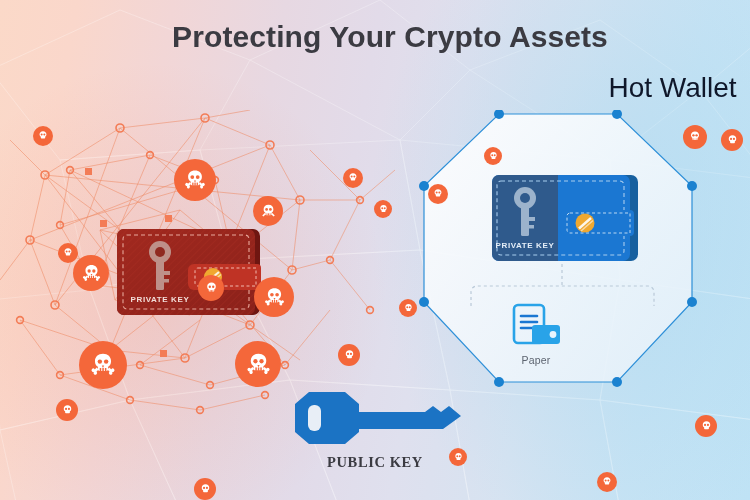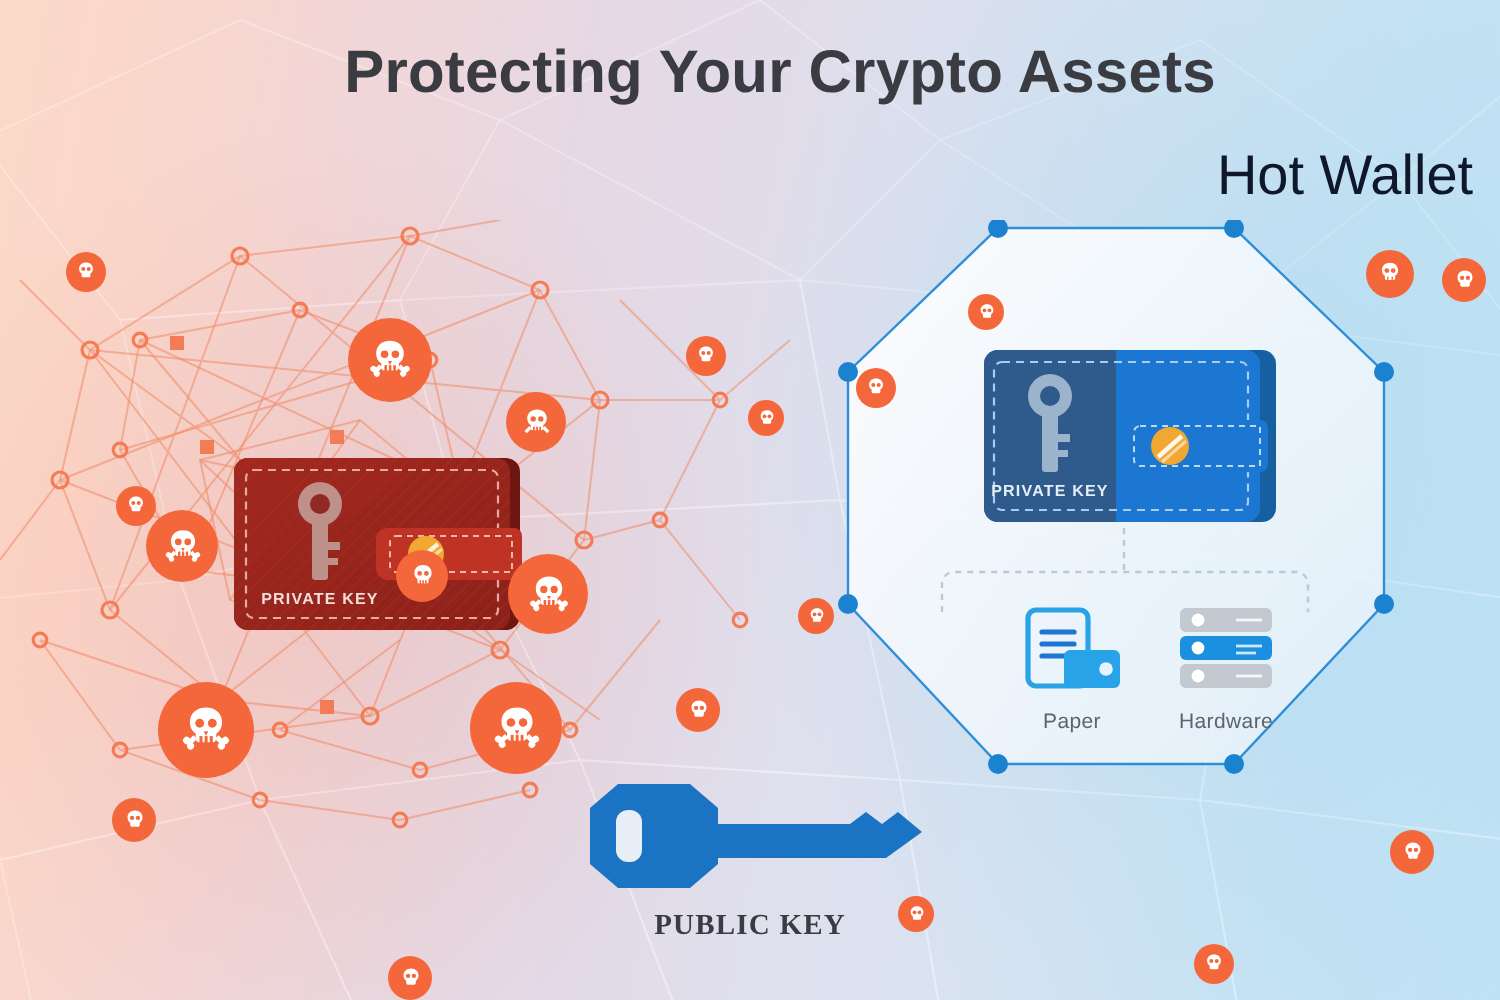--- a/index.html
+++ b/index.html
@@ -261,41 +261,20 @@
         <path d="M13 13 h16"></path>
           <path d="M13 19 h16"></path>
           <path d="M13 25 h12"></path>
       </g>
       <path d="M27 22 h22 a3 3 0 0 1 3 3 v13 a3 3 0 0 1 -3 3 h-22 a3 3 0 0 1 -3 -3 v-13 a3 3 0 0 1 3 -3 z" fill="#29a3e8"></path>
       <circle cx="45" cy="31.5" r="3.4" fill="#e8f4fd"></circle>
     </svg>
     <div class="lab">Paper</div>
   </div>
 
-  <div class="coldopt" id="opt-hw">
-    <svg width="62" height="44" viewBox="0 0 62 44">
-      <rect x="8" y="1" width="46" height="12" rx="3" fill="#c3c9d0"></rect>
-      <circle cx="17" cy="7" r="3.2" fill="#fff"></circle>
-      <g stroke="#fff" stroke-width="1.4" opacity=".85">
-          <path d="M36 7 h13"></path>
-        </g>
-      <rect x="8" y="15" width="46" height="12" rx="3" fill="#1b8fe0"></rect>
-      <circle cx="17" cy="21" r="3.2" fill="#fff"></circle>
-      <g stroke="#cfe8fa" stroke-width="1.4">
-          <path d="M36 20 h13"></path>
-          <path d="M36 23.5 h10"></path>
-        </g>
-      <rect x="8" y="29" width="46" height="12" rx="3" fill="#c3c9d0"></rect>
-      <circle cx="17" cy="35" r="3.2" fill="#fff"></circle>
-      <g stroke="#fff" stroke-width="1.4" opacity=".85">
-          <path d="M36 35 h13"></path>
-        </g>
-    </svg>
-    <div class="lab">Hardware</div>
-  </div>
 
   <div class="pubkey">
     <svg width="200" height="62" viewBox="0 0 200 62">
       <path d="M20 18 L34 6 H70 L84 18 V26 H150 L158 20 L166 26 L174 20 L186 30
                L168 43 H84 V46 L70 58 H34 L20 46 Z" fill="#1b73c4"></path>
       <rect x="33" y="19" width="13" height="26" rx="6" fill="#e8eef6"></rect>
     </svg>
     <div class="lab">PUBLIC KEY</div>
   </div>
 

